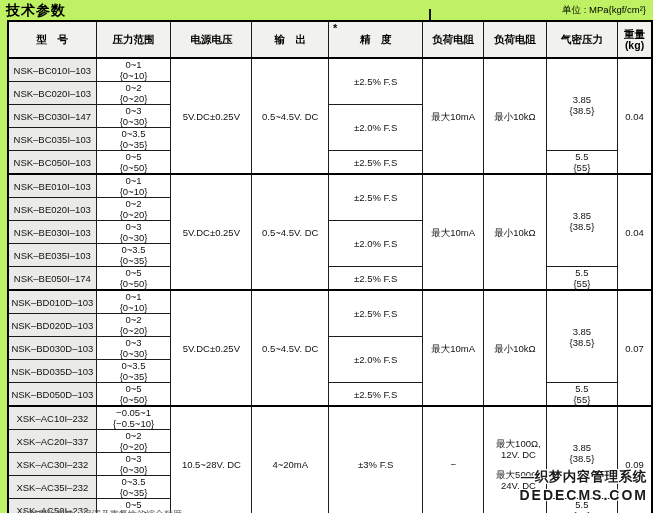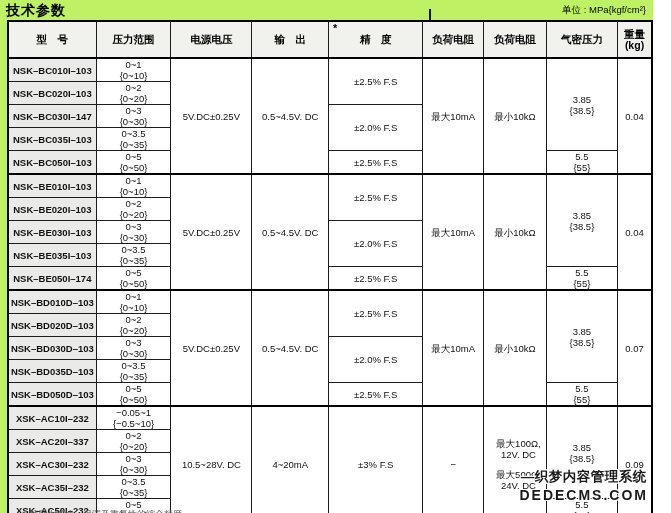--- a/index.html
+++ b/index.html
@@ -35,21 +35,21 @@
     font-size:9.5px;line-height:11px;color:#111;
   }
   thead tr{height:37px;}
   thead th{
     background:#f1f1ed;font-weight:bold;font-size:10.5px;color:#000;
     border-bottom:2px solid #000;
   }
   tbody{border-top:2px solid #000;}
   tbody tr{height:22.5px;}
   td.model-cell{
-    background:#eaeae8;font-weight:bold;font-size:9.5px;letter-spacing:0px;
+    background:#eaeae8;font-weight:normal;font-size:9.5px;letter-spacing:0px;
   }
   td .ln{display:block;text-align:center;}
   th.acc-th{position:relative;}
   th.acc-th .asterisk{
     position:absolute;left:4px;top:1px;font-size:11px;font-weight:bold;
   }
   td.load-block{text-align:left;padding-left:7px;}
   td.load-block .gap{display:block;height:9px;}
   .footnote-clip{
     position:absolute;left:20px;top:510px;width:330px;height:3px;

